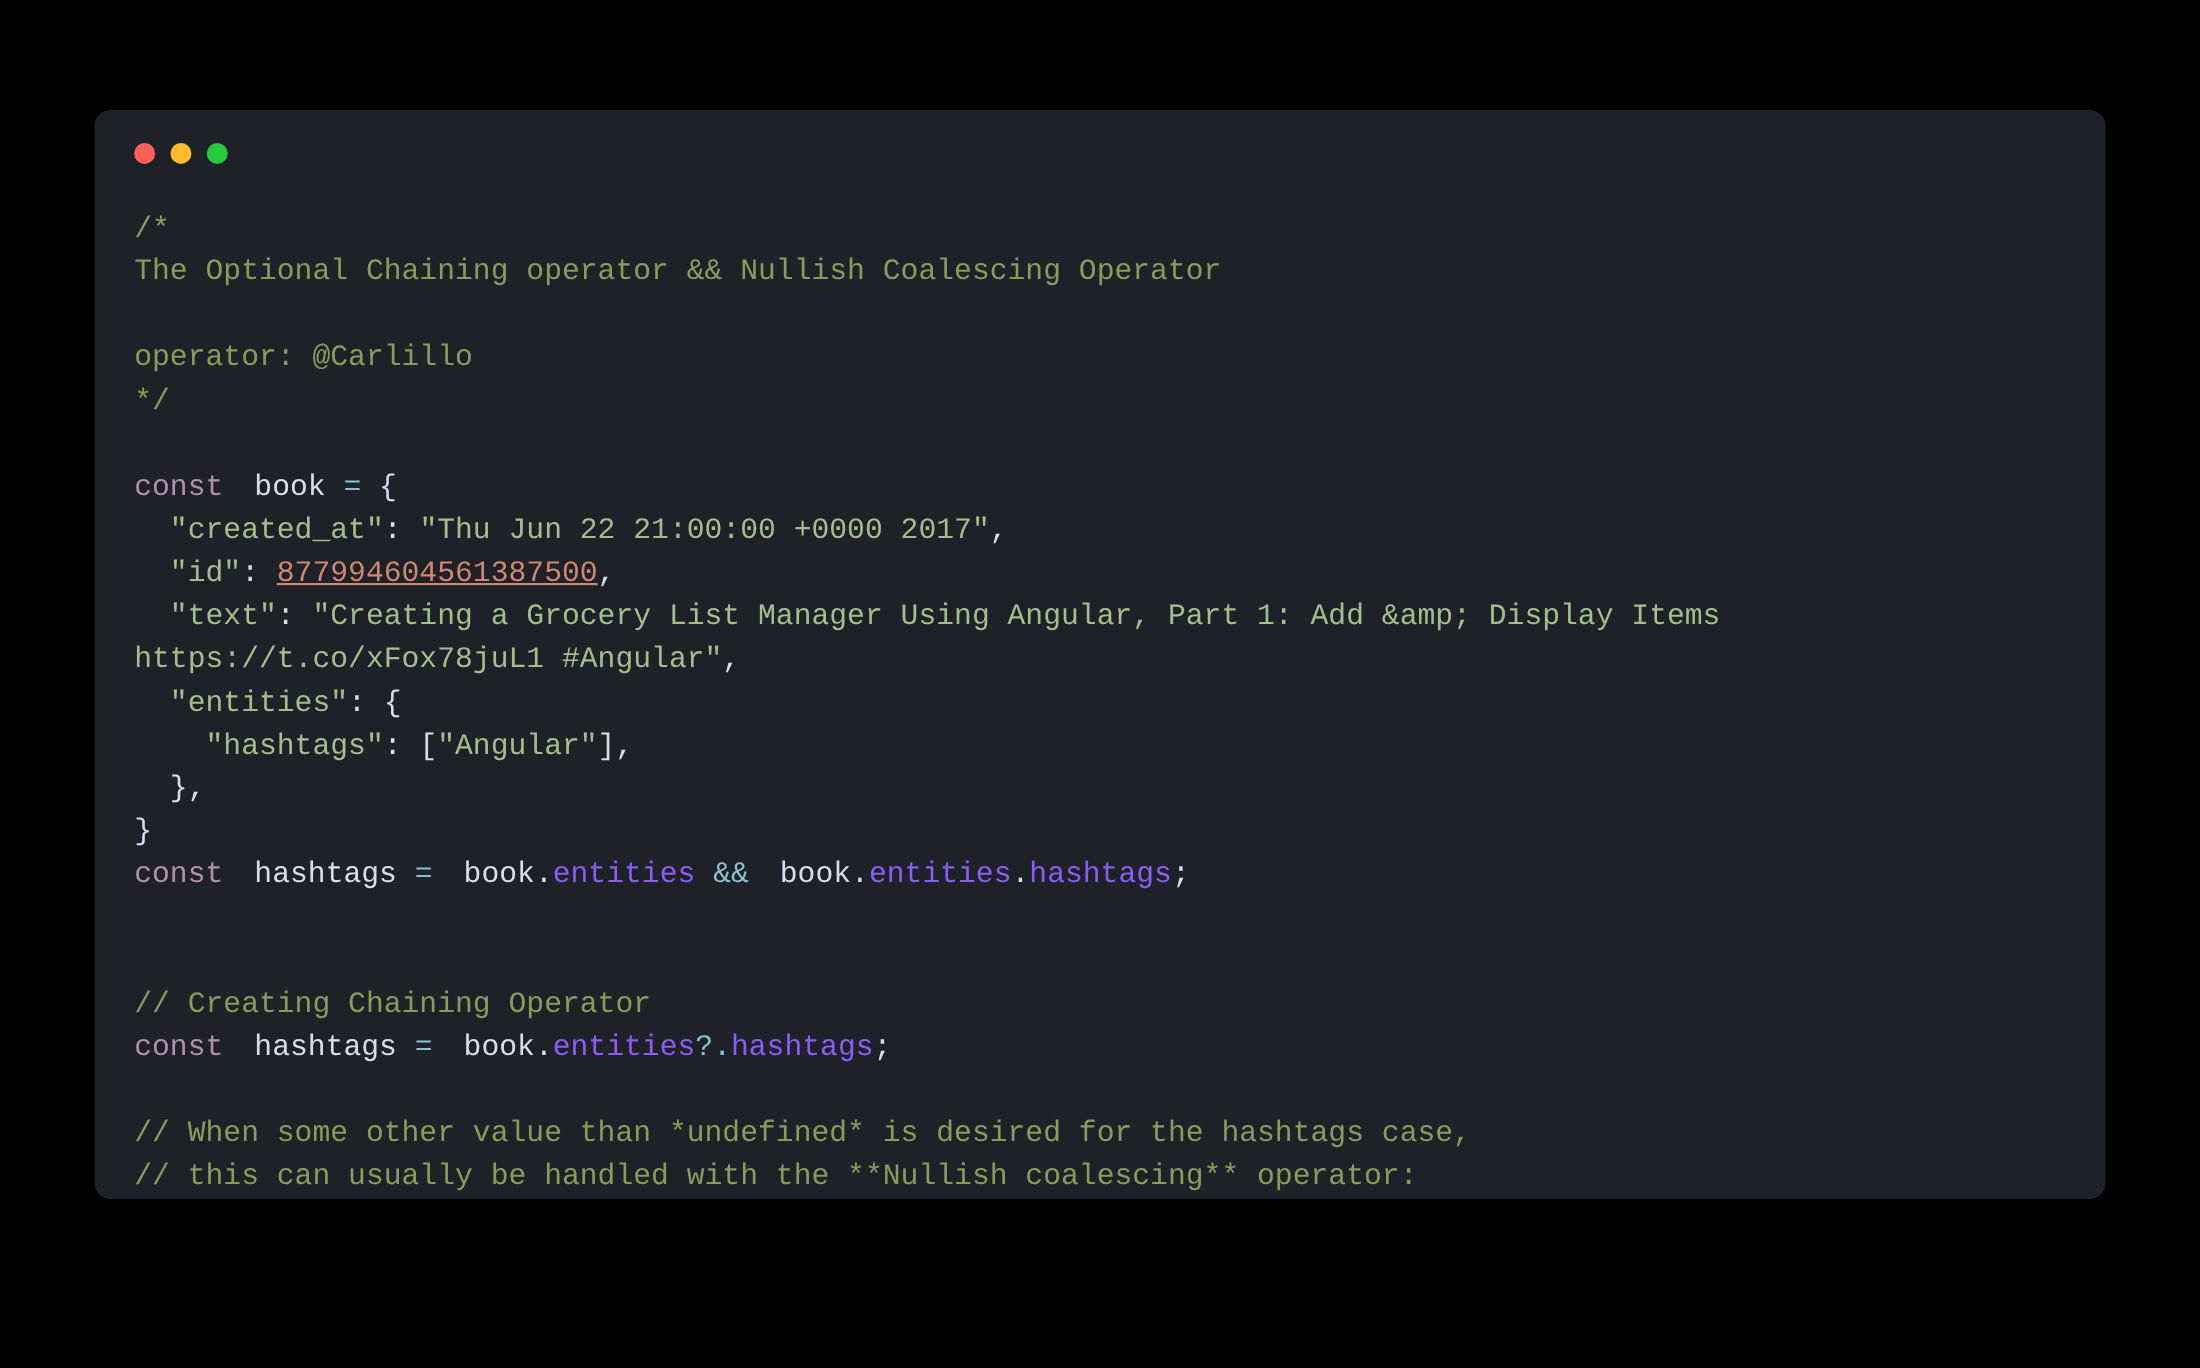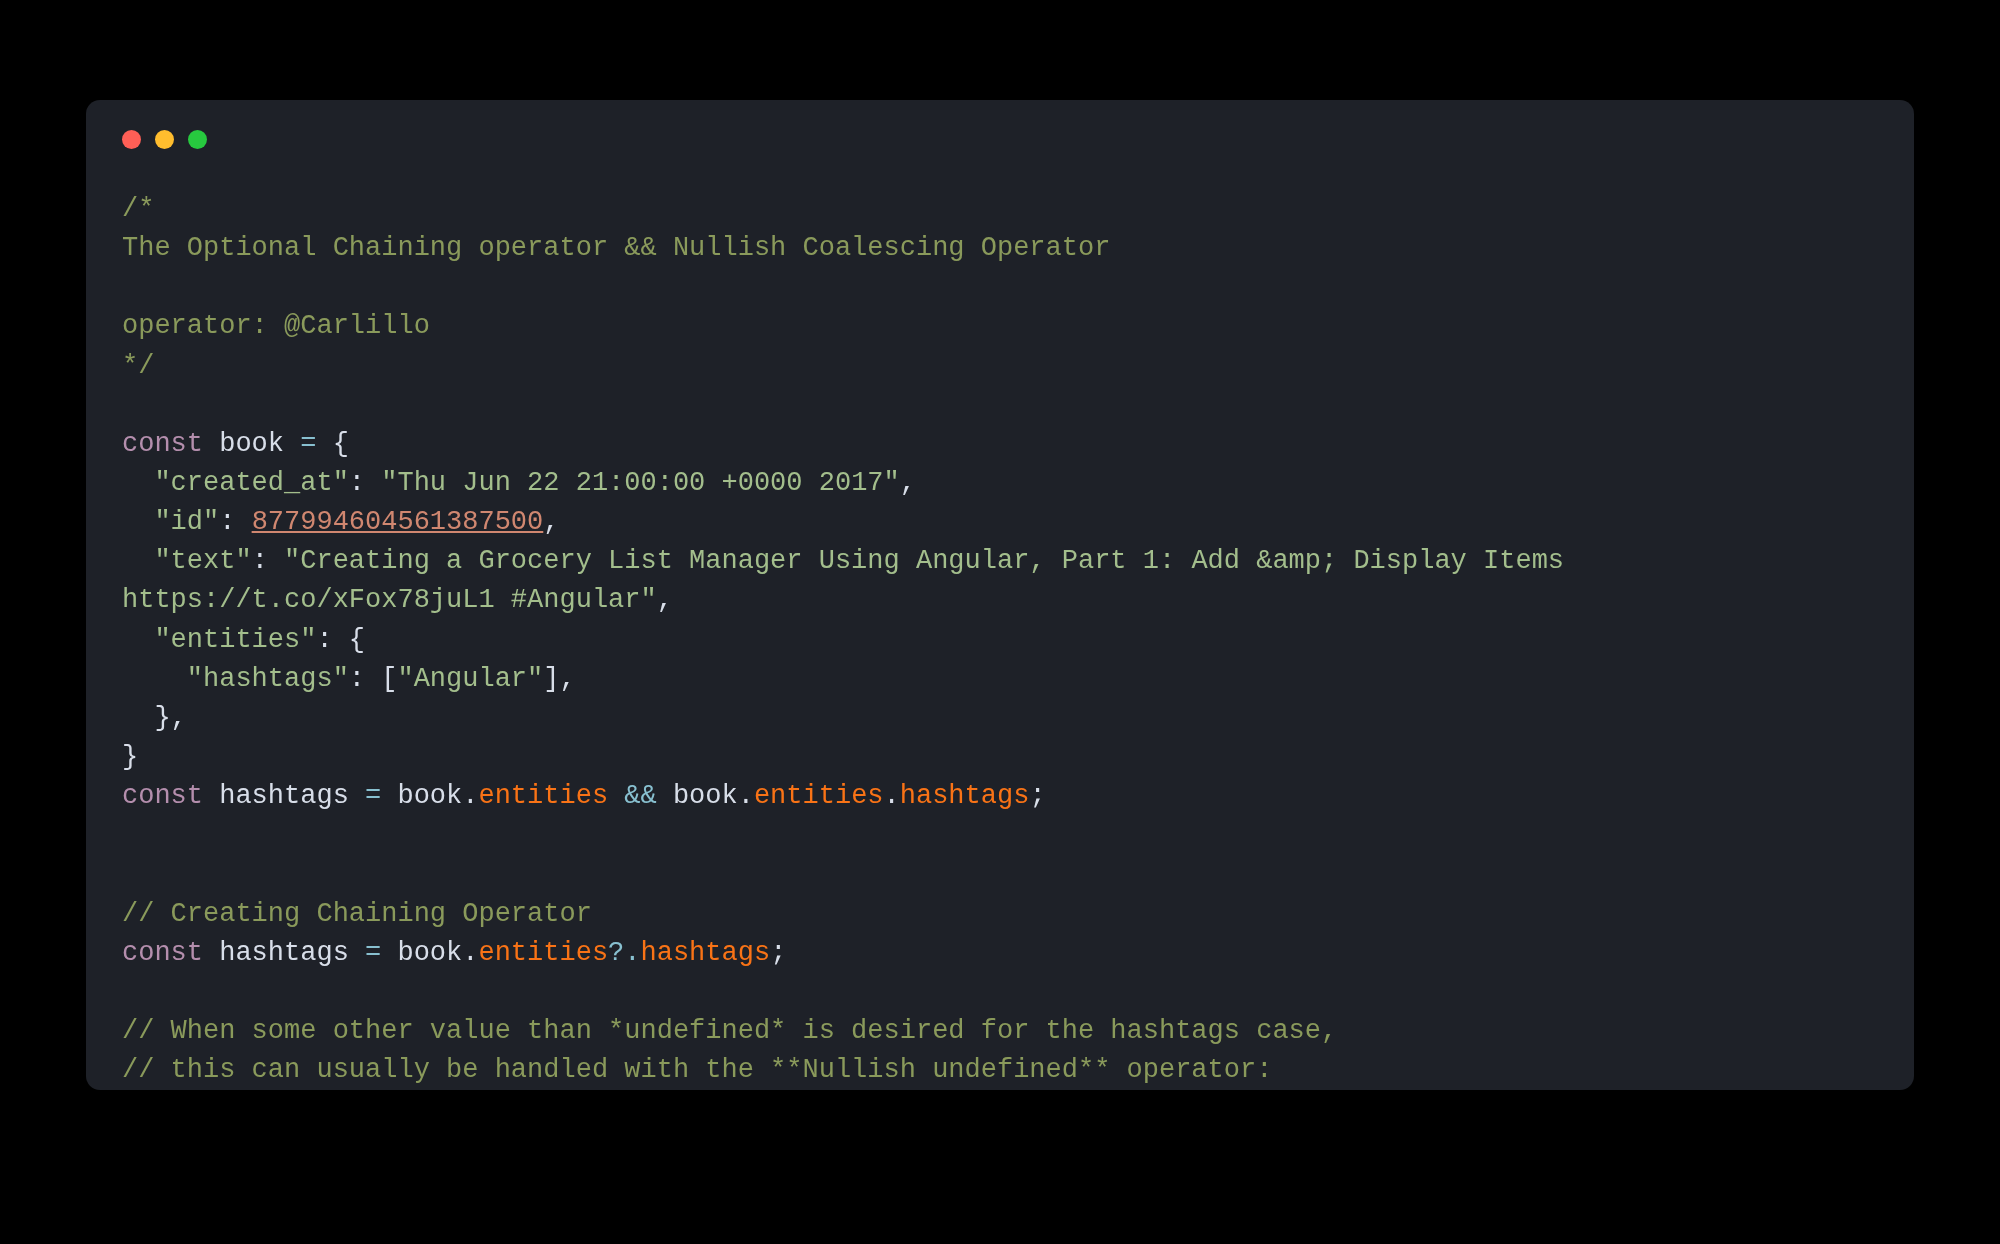--- a/index.html
+++ b/index.html
@@ -46,26 +46,26 @@
     font-size: 27px;
     line-height: 1.45;
     white-space: pre-wrap;
     word-break: break-word;
     color: #c7cdd7;
     font-family: inherit;
   }
 
   .c   { color:#8a9a5b; }
   .kw  { color:#b48ead;text-align:right; }            
-  .id  { color:#d8dee9; }            
+  .id  { color:#d8dee9;margin-left:12px; }            
   .op  { color:#88c0d0; }            
   .pn  { color:#d8dee9; }            
   .str { color:#a3be8c; }            
   .num { color:#d08770;text-decoration:underline; }            
-  .prop{ color:#f97316; }            
+  .prop{ color:#8b5cf6; }            
 
 </style>
 </head>
 <body>
 
 <div class="window">
   <div class="traffic">
     <div class="dot red"></div>
     <div class="dot yellow"></div>
     <div class="dot green"></div>
@@ -85,16 +85,16 @@
     <span class="str">"hashtags"</span><span class="pn">:</span> <span class="pn">[</span><span class="str">"Angular"</span><span class="pn">]</span><span class="pn">,</span>
   <span class="pn">}</span><span class="pn">,</span>
 <span class="pn">}</span>
 <span class="kw">const</span> <span class="id">hashtags</span> <span class="op">=</span> <span class="id">book</span><span class="pn">.</span><span class="prop">entities</span> <span class="op">&amp;&amp;</span> <span class="id">book</span><span class="pn">.</span><span class="prop">entities</span><span class="pn">.</span><span class="prop">hashtags</span><span class="pn">;</span>
 
 
 <span class="c">// Creating Chaining Operator</span>
 <span class="kw">const</span> <span class="id">hashtags</span> <span class="op">=</span> <span class="id">book</span><span class="pn">.</span><span class="prop">entities</span><span class="op">?.</span><span class="prop">hashtags</span><span class="pn">;</span>
 
 <span class="c">// When some other value than *undefined* is desired for the hashtags case,</span>
-<span class="c">// this can usually be handled with the **Nullish undefined** operator:</span>
+<span class="c">// this can usually be handled with the **Nullish coalescing** operator:</span>
 
      </pre>
 </div>
 
 </body></html>

